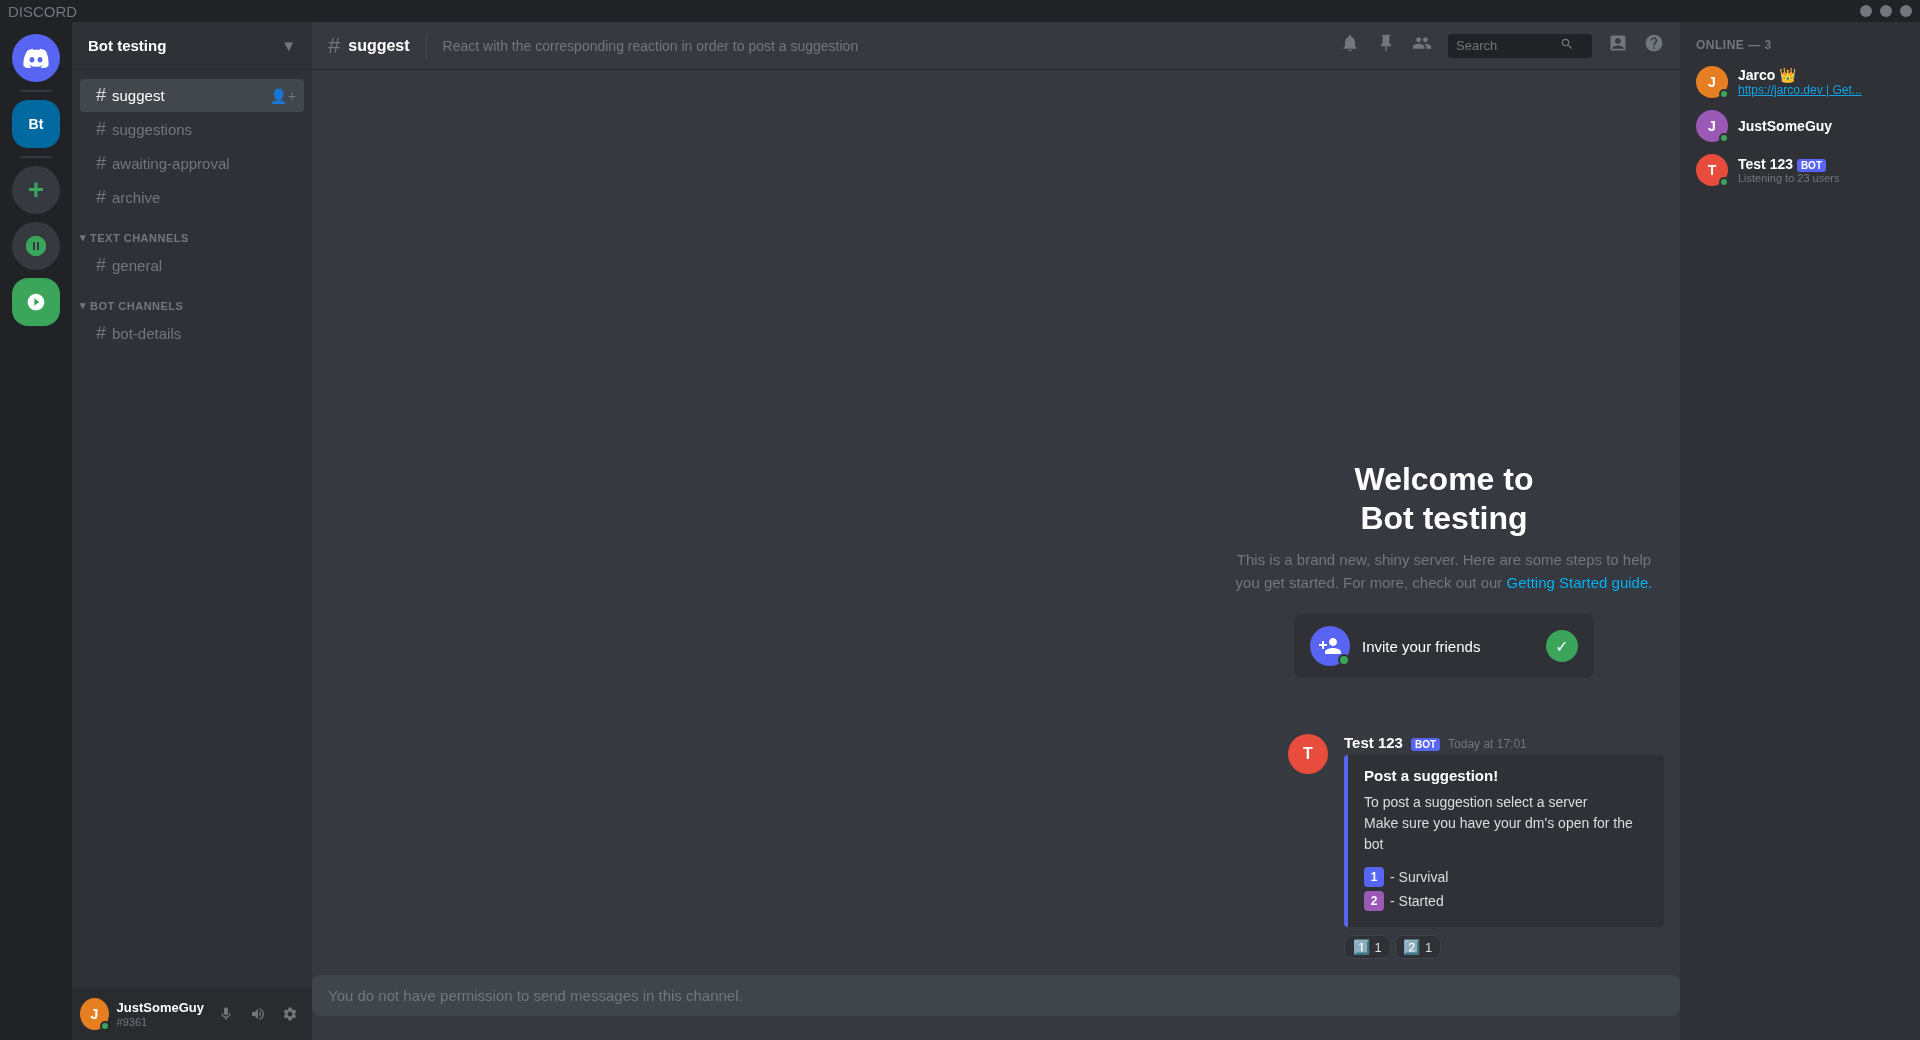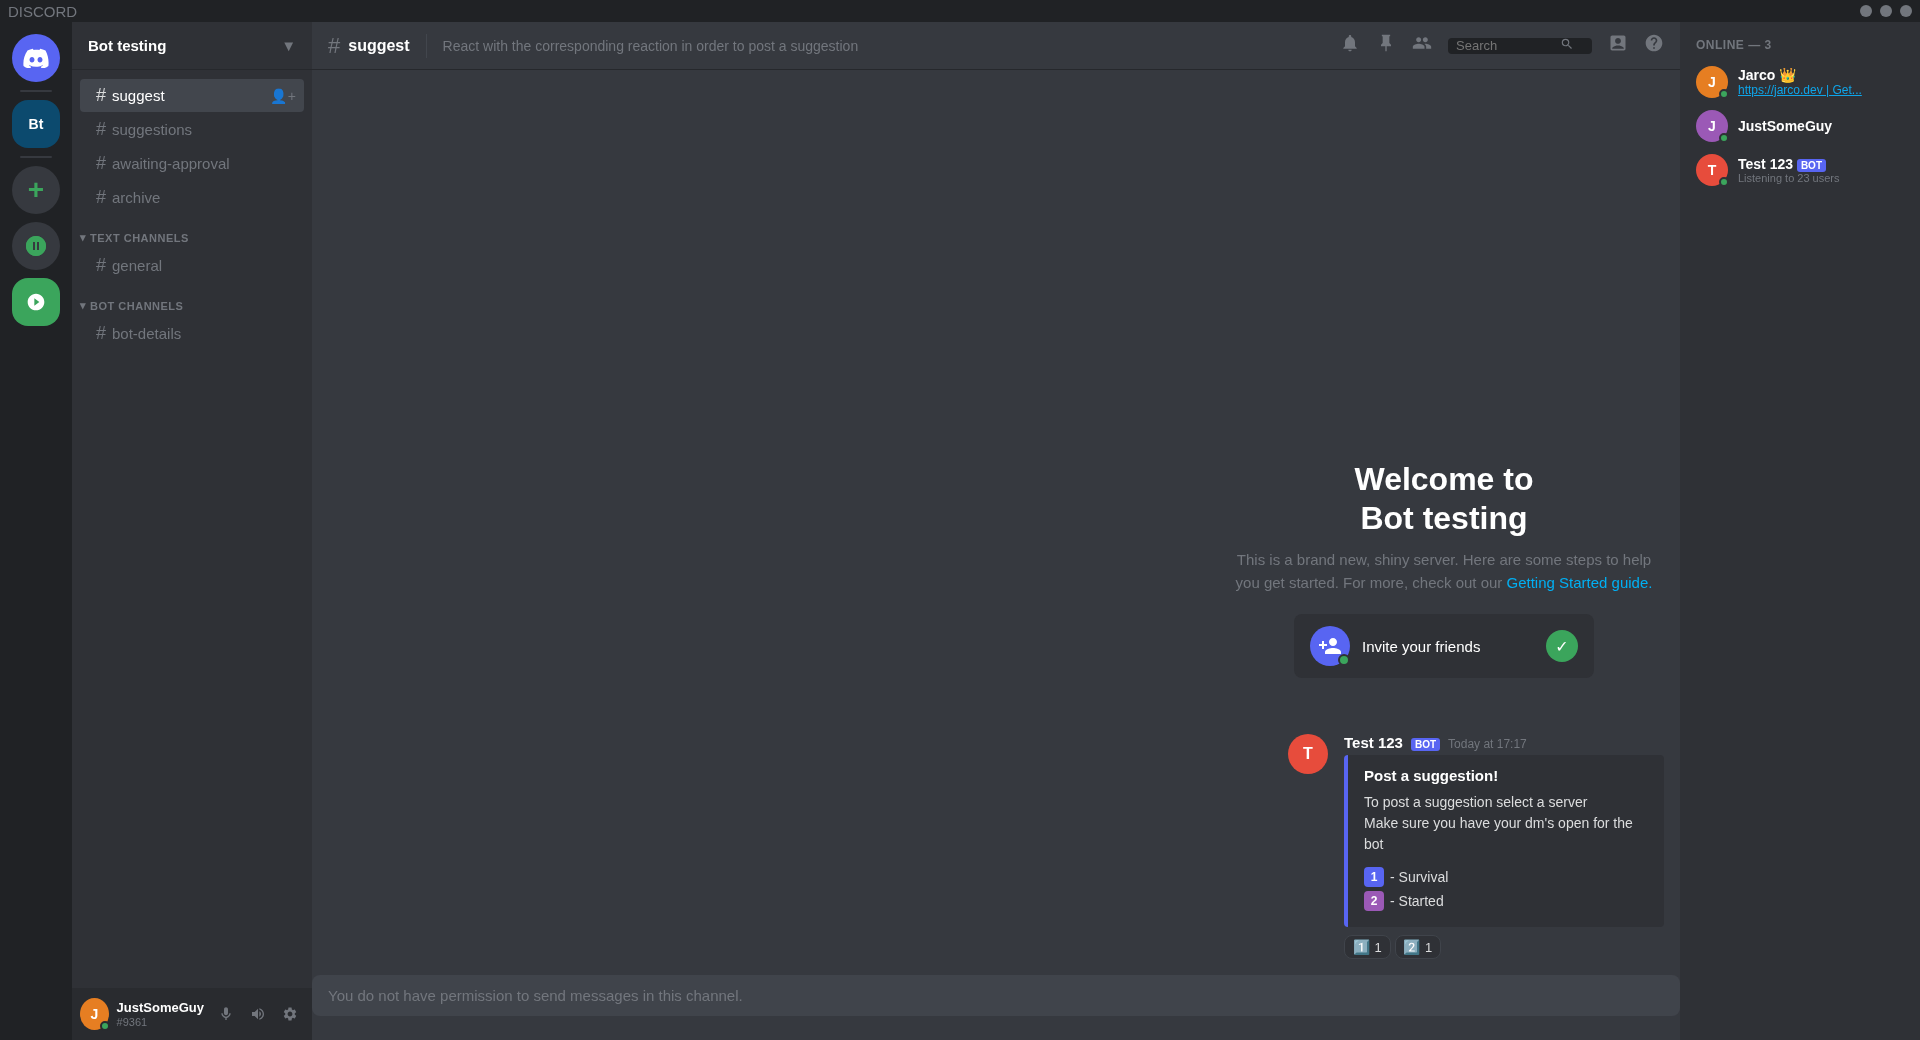--- a/index.html
+++ b/index.html
@@ -42,21 +42,21 @@
       display: flex;
       align-items: center;
       justify-content: center;
       cursor: pointer;
       font-weight: 700;
       font-size: 18px;
       transition: border-radius 0.15s;
     }
     .server-icon.discord-home { background: #5865f2; color: white; font-size: 22px; }
     .server-icon.active { border-radius: 16px; }
-    .server-icon.purple { background: #0c4a6e; color: white; font-size: 14px; font-weight: 700; }
+    .server-icon.purple { background: #0369a1; color: white; font-size: 14px; font-weight: 700; }
     .server-divider { width: 32px; height: 2px; background: #36393f; border-radius: 1px; }
     .server-icon.add { background: #36393f; color: #3ba55c; font-size: 24px; }
     .server-icon.explore { background: #36393f; color: #3ba55c; font-size: 20px; }
     .server-icon.green-dot { background: #3ba55c; color: white; font-size: 16px; border-radius: 50%; }
     .server-icon.green-dot.active { border-radius: 16px; }
 
     
     .channel-sidebar {
       width: 240px;
       background: #2f3136;
@@ -132,21 +132,21 @@
       gap: 8px;
     }
     .channel-header .hash { color: #72767d; font-size: 22px; font-weight: 300; }
     .channel-header .channel-name { font-weight: 700; font-size: 16px; color: #fff; }
     .channel-header .divider { width: 1px; height: 24px; background: #42464d; margin: 0 8px; }
     .channel-header .channel-desc { font-size: 14px; color: #72767d; }
     .channel-header .header-icons { margin-left: auto; display: flex; align-items: center; gap: 16px; }
     .header-icon { color: #72767d; cursor: pointer; font-size: 18px; }
     .search-bar {
       width: 144px;
-      height: 16px;
+      height: 24px;
       background: #202225;
       border-radius: 4px;
       display: flex;
       align-items: center;
       padding: 0 8px;
       gap: 4px;
       cursor: text;
     }
     .search-bar input { background: transparent; border: none; outline: none; color: #72767d; font-size: 13px; width: 100px; }
     .search-bar .search-icon { color: #72767d; font-size: 14px; }
@@ -430,21 +430,21 @@
           <div class="invite-card-check">✓</div>
         </div>
       </div>
 
       <div class="message-wrapper">
         <div class="message-avatar" style="background:#e74c3c;">T</div>
         <div class="message-content-area">
           <div class="message-header">
             <span class="message-author">Test 123</span>
             <span class="bot-badge">BOT</span>
-            <span class="message-timestamp">Today at 17:17</span>
+            <span class="message-timestamp">Today at 17:01</span>
           </div>
           <div class="embed-card">
             <div class="embed-title">Post a suggestion!</div>
             <div class="embed-desc">
               <span>To post a suggestion select a server</span><br>
               <span>Make sure you have your dm's open for the bot</span>
             </div>
             <div class="embed-item">
               <span class="embed-num num-blue">1</span>
               <span>- Survival</span>

